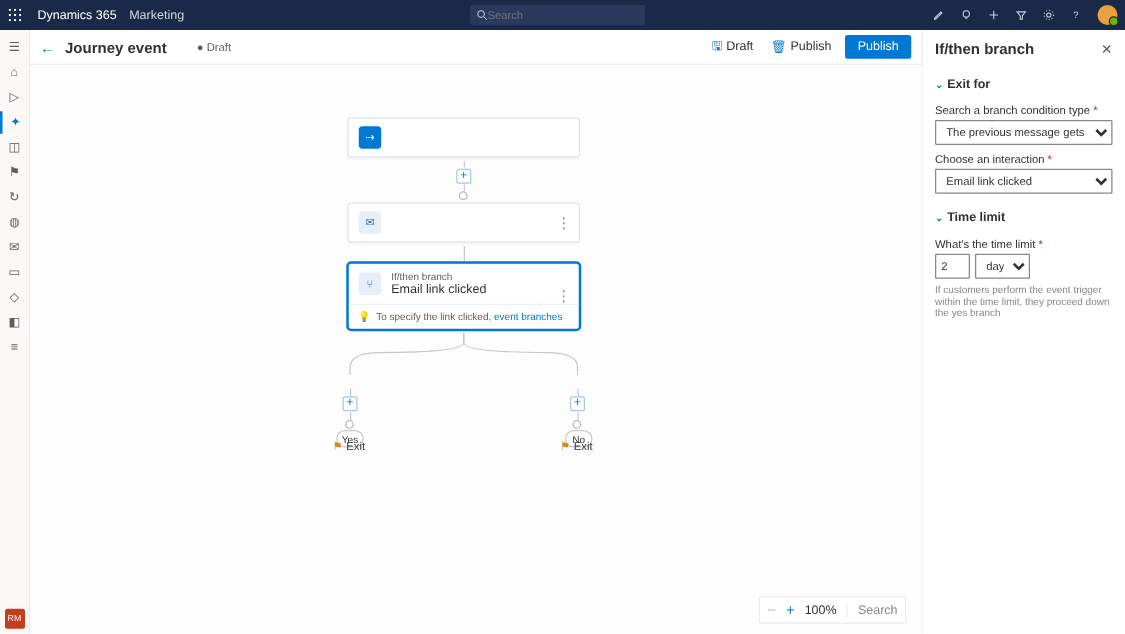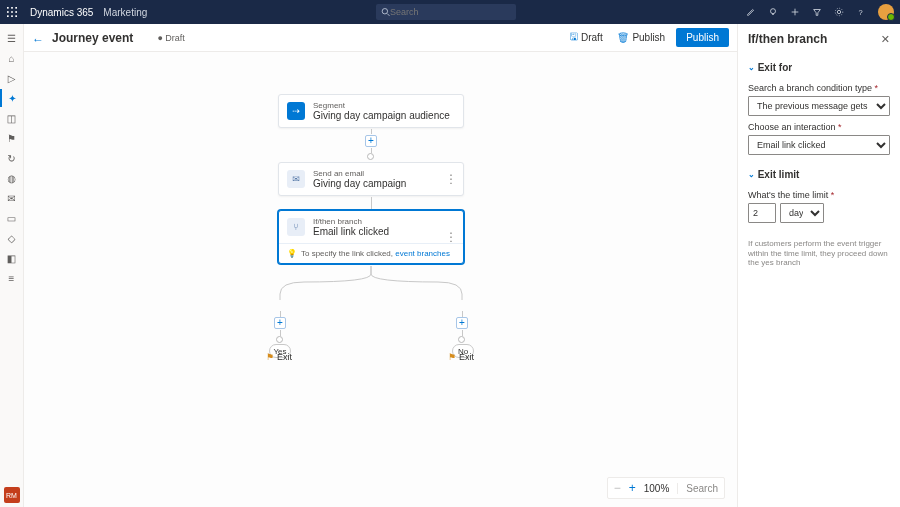--- a/index.html
+++ b/index.html
@@ -73,21 +73,21 @@
 .panel .ptitle { font-size: 12px; font-weight: 600; color: #323130; }
 .panel .pclose { color: #605e5c; cursor: pointer; font-size: 11px; }
 .panel .sect { font-size: 10px; color: #323130; font-weight: 600; margin: 6px 0 4px; display: flex; align-items: center; gap: 3px; }
 .panel .sect .chev { color: #0078d4; font-size: 8px; }
 .panel .flabel { font-size: 9px; color: #323130; margin-top: 6px; }
 .panel .flabel .req { color: #a4262c; }
 .panel select, .panel input { width: 100%; font-size: 9px; padding: 3px 4px; border: 1px solid #8a8886; border-radius: 1px; margin-top: 3px; background: #fff; color: #323130; }
 .panel .trow { display: flex; gap: 4px; }
 .panel .trow input { width: 28px; }
 .panel .trow select { width: 44px; }
-.panel .helptext { font-size: 8px; color: #8a8886; margin-top: 16px; line-height: 1.2; }
+.panel .helptext { font-size: 8px; color: #8a8886; margin-top: 4px; line-height: 1.2; }
 
 svg.ico { width: 10px; height: 10px; }
 </style>
 </head>
 <body>
 
 <div class="topbar">
   <div class="waffle">
     <svg class="ico" viewBox="0 0 12 12">
         <g fill="#fff">
@@ -184,37 +184,29 @@
         </div>
       <div class="btn primary">
           <span>Publish</span>
         </div>
     </div>
 
     <div class="canvas">
 
       <div class="node node1">
         <div class="nicon">⇢</div>
-        <div class="nbody">
-          <div class="ntype">Segment</div>
-          <div class="ntitle">Giving day campaign audience</div>
-        </div>
       </div>
 
       <div class="vline" style="left:347px; top:77px; height:5px;"></div>
       <div class="addbtn" style="left:341px; top:83px;">+</div>
       <div class="vline" style="left:347px; top:96px; height:5px;"></div>
       <div class="circ" style="left:343px; top:101px;"></div>
 
       <div class="node node2">
         <div class="nicon">✉</div>
-        <div class="nbody">
-          <div class="ntype">Send an email</div>
-          <div class="ntitle">Giving day campaign</div>
-        </div>
         <div class="more">⋮</div>
       </div>
 
       <div class="vline" style="left:347px; top:145px; height:13px;"></div>
 
       <div class="node node3 sel">
         <div class="row1">
           <div class="nicon">⑂</div>
           <div class="nbody">
             <div class="ntype">If/then branch</div>
@@ -273,21 +265,21 @@
         <span class="chev">⌄</span>
         <span>Exit for</span>
       </div>
     <div class="flabel"><span>Search a branch condition type</span> <span class="req">*</span></div>
     <select><option>The previous message gets an interaction</option></select>
     <div class="flabel"><span>Choose an interaction</span> <span class="req">*</span></div>
     <select><option>Email link clicked</option></select>
 
     <div class="sect" style="margin-top:14px;">
         <span class="chev">⌄</span>
-        <span>Exit limit</span>
+        <span>Time limit</span>
       </div>
     <div class="flabel"><span>What's the time limit</span> <span class="req">*</span></div>
     <div class="trow">
       <input value="2" style="">
       <select><option>days</option></select>
     </div>
     <div class="helptext">If customers perform the event trigger within the time limit, they proceed down the yes branch</div>
   </div>
 </div>
 

